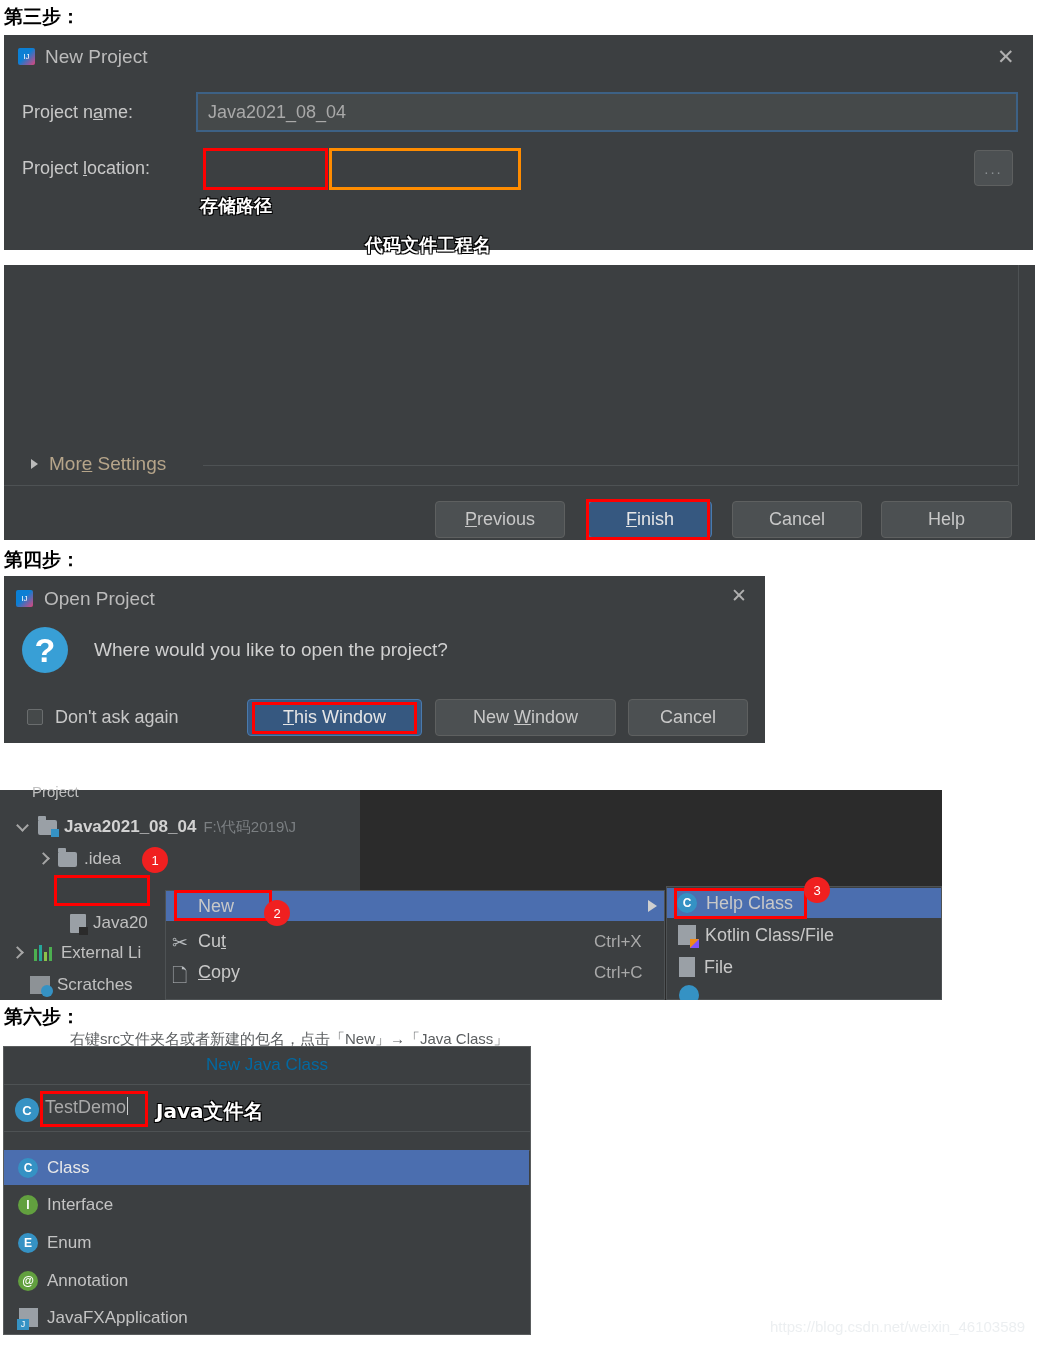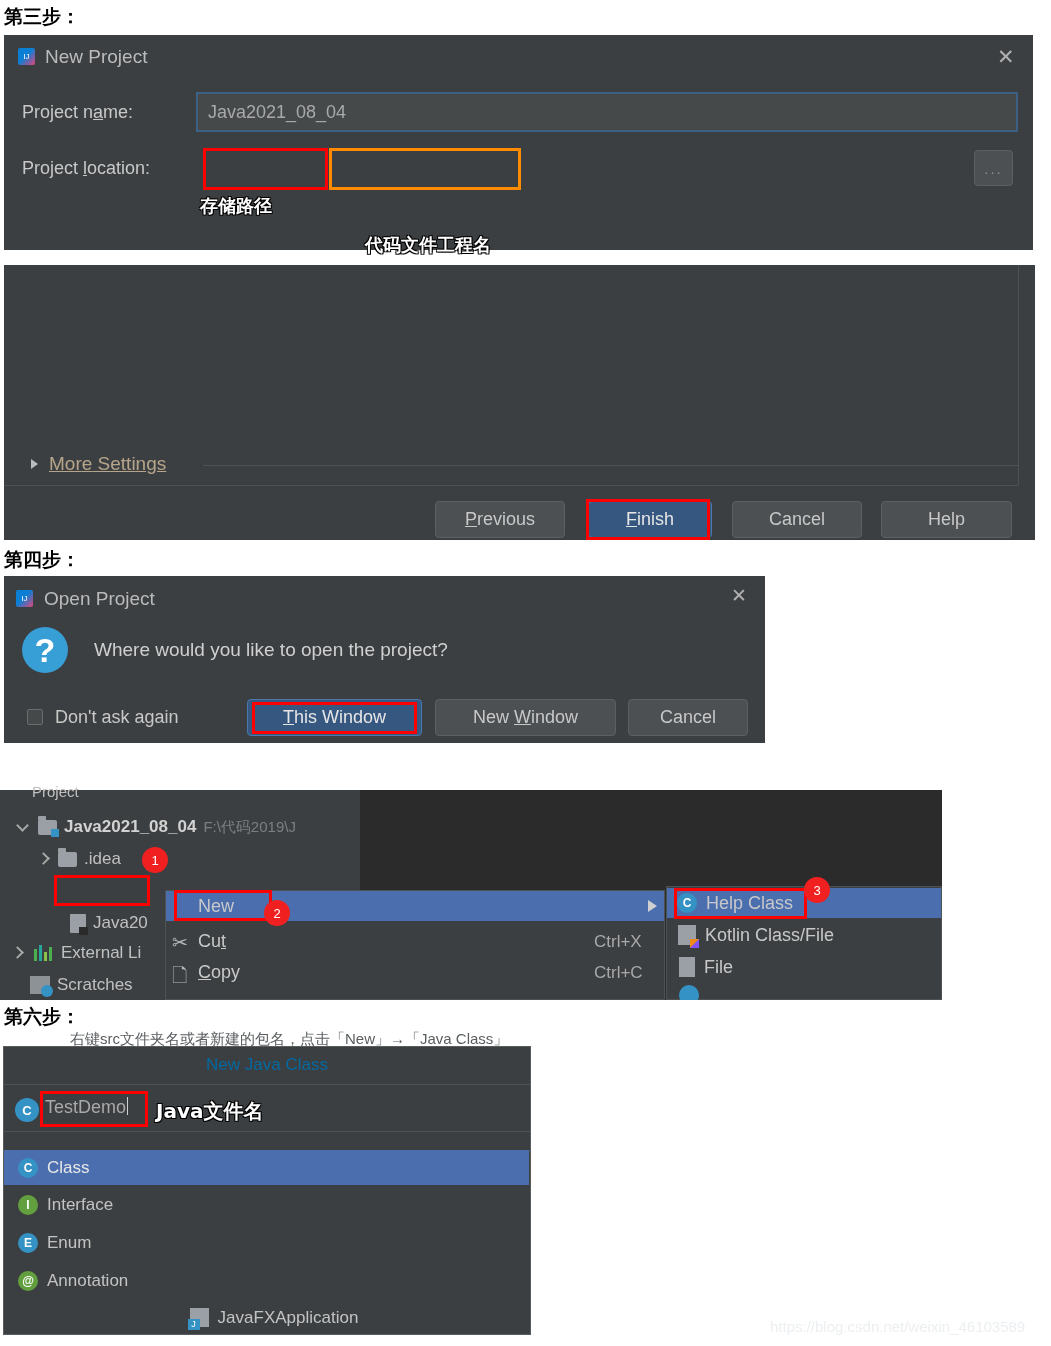--- a/index.html
+++ b/index.html
@@ -369,21 +369,21 @@
 
   <div class="annot red" style="left:203px; top:148px; width:125px; height:42px;"></div>
   <div class="annot orange" style="left:329px; top:148px; width:192px; height:42px;"></div>
   <div class="annot-text" style="left:200px; top:194px;">存储路径</div>
   <div class="annot-text" style="left:365px; top:194px;margin-top:39px;">代码文件工程名</div>
 
   <div class="panel" style="left:4px; top:265px; width:1031px; height:275px;"></div>
   <div class="hr-line" style="left:1018px; top:265px; width:1px; height:220px;"></div>
 
   <div class="tri-right" style="left:31px; top:459px;"></div>
-  <div class="more-settings" style="left:49px; top:453px;text-decoration:underline;">
+  <div class="more-settings" style="left:49px; top:453px;">
     <span>Mor</span><u>e</u><span> Settings</span>
   </div>
   <div class="hr-line" style="left:203px; top:465px; width:815px;"></div>
   <div class="hr-line" style="left:4px; top:485px; width:1014px;"></div>
 
   <div class="btn" style="left:435px; top:501px; width:130px; height:37px;">
     <span><u>P</u><span>revious</span></span>
   </div>
   <div class="btn default" style="left:588px; top:501px; width:124px; height:37px;">
     <span><u>F</u><span>inish</span></span>
@@ -539,20 +539,20 @@
     <span>Interface</span>
   </div>
   <div class="njc-list-item" style="left:4px; top:1226px; width:525px; height:33px; padding-left:14px;">
     <span class="circ-icon e">E</span>
     <span>Enum</span>
   </div>
   <div class="njc-list-item" style="left:4px; top:1264px; width:525px; height:33px; padding-left:14px;">
     <span class="circ-icon a">@</span>
     <span>Annotation</span>
   </div>
-  <div class="njc-list-item" style="left:4px; top:1301px; width:525px; height:33px; padding-left:15px;justify-content:center;">
+  <div class="njc-list-item" style="left:4px; top:1301px; width:525px; height:33px; padding-left:15px;">
     <span class="jfx-icon"></span>
     <span>JavaFXApplication</span>
   </div>
 
   <div class="watermark" style="left:770px; top:1318px;">https://blog.csdn.net/weixin_46103589</div>
 
 </div>
 
 </body></html>

